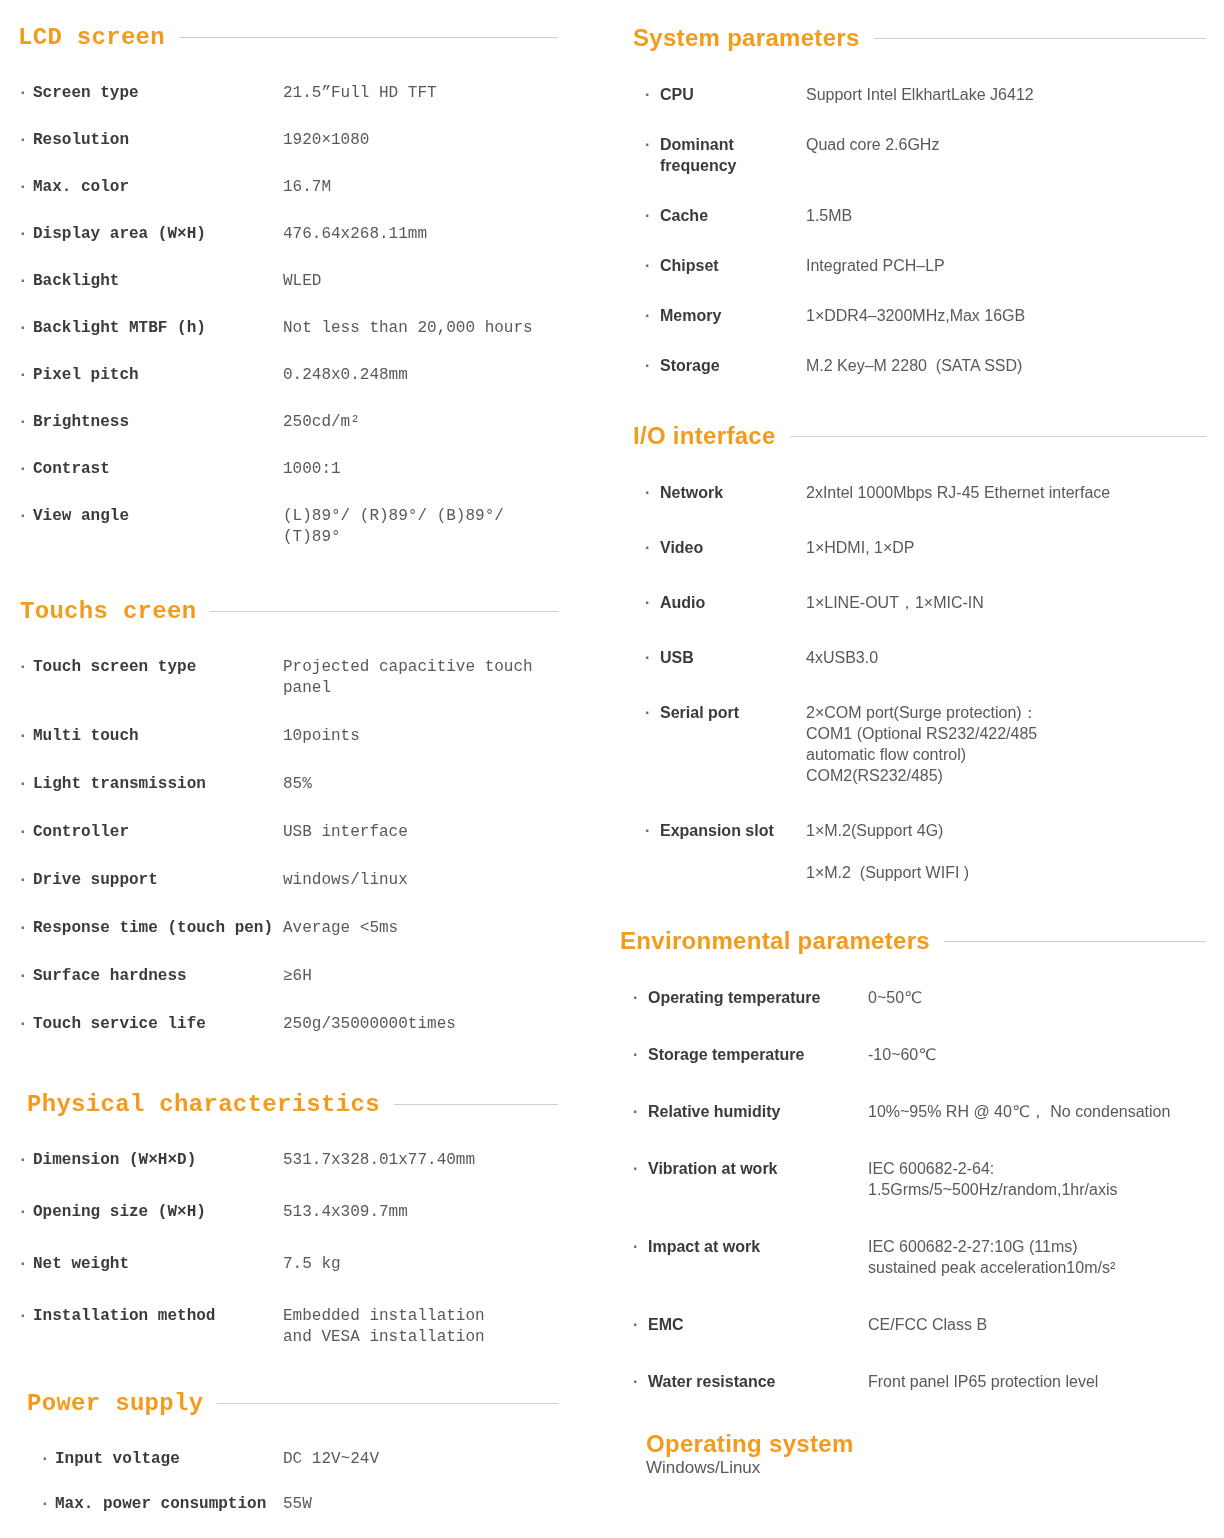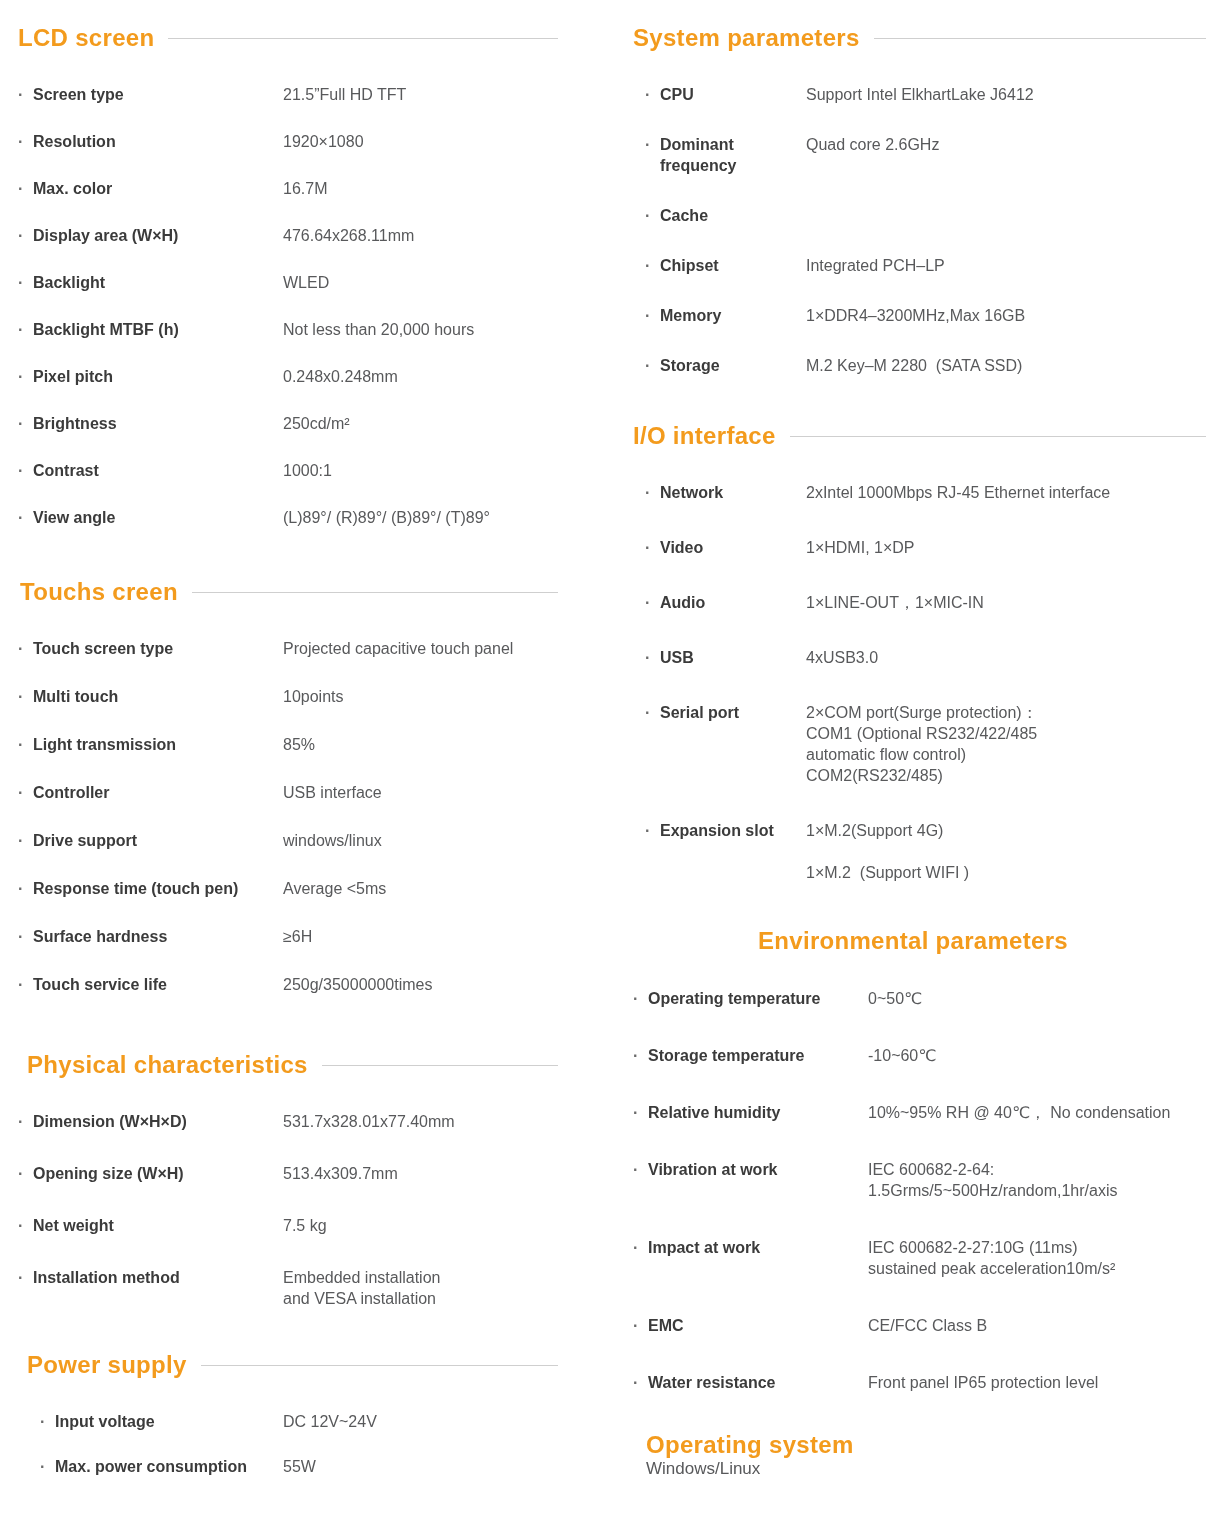--- a/index.html
+++ b/index.html
@@ -10,21 +10,21 @@
   }
   *{margin:0;padding:0;box-sizing:border-box;}
   html,body{background:#ffffff;}
   body{
     width:1224px;min-height:1538px;
     font-family:"Liberation Sans","DejaVu Sans",sans-serif;
     color:var(--value);
     padding:24px 18px 30px 18px;
   }
   .page{display:flex;align-items:flex-start;}
-  .col-left{width:540px;flex:0 0 540px;}
+  .col-left{width:540px;flex:0 0 540px;font-family:Liberation Mono, monospace;}
   .col-right{flex:1 1 auto;margin-left:75px;min-width:0;}
 
   .sec-head{display:flex;align-items:center;margin-bottom:32px;}
   .sec-title{
     color:var(--accent);
     font-size:24px;font-weight:700;letter-spacing:0.3px;
     white-space:nowrap;
   }
   .sec-line{flex:1 1 auto;height:1px;background:var(--divider);margin-left:14px;}
 
@@ -48,21 +48,21 @@
   .sec-env{--lblw:220px;}        .sec-env .row{margin-bottom:36px;}
 
   .sec-touch{margin-top:50px;}
   .sec-touch .sec-head{margin-left:2px;}
   .sec-physical{margin-top:56px;}
   .sec-physical .sec-head{margin-left:9px;}
   .sec-power{margin-top:42px;}
   .sec-power .sec-head{margin-left:9px;}
   .sec-io{margin-top:46px;}
   .sec-env{margin-top:44px;}
-  .sec-env .sec-head{margin-left:-13px;flex-direction:column;}
+  .sec-env .sec-head{margin-left:-13px;}
   .sec-os{margin-top:38px;margin-left:-13px;}
   .os-row{display:flex;align-items:baseline;flex-direction:column;}
   .os-value{font-size:17px;color:var(--value);margin-left:26px;}
 </style>
 </head>
 <body>
 
 <div class="page">
 
   <div class="col-left">
@@ -237,20 +237,21 @@
             <span class="val">Support Intel ElkhartLake J6412</span>
           </div>
           <div class="row">
             <span class="dot">·</span>
             <span class="lbl">Dominant frequency</span>
             <span class="val">Quad core 2.6GHz</span>
           </div>
           <div class="row">
             <span class="dot">·</span>
             <span class="lbl">Cache</span>
+            <span class="val">1.5MB</span>
           </div>
           <div class="row">
             <span class="dot">·</span>
             <span class="lbl">Chipset</span>
             <span class="val">Integrated PCH–LP</span>
           </div>
           <div class="row">
             <span class="dot">·</span>
             <span class="lbl">Memory</span>
             <span class="val">1×DDR4–3200MHz,Max 16GB</span>

